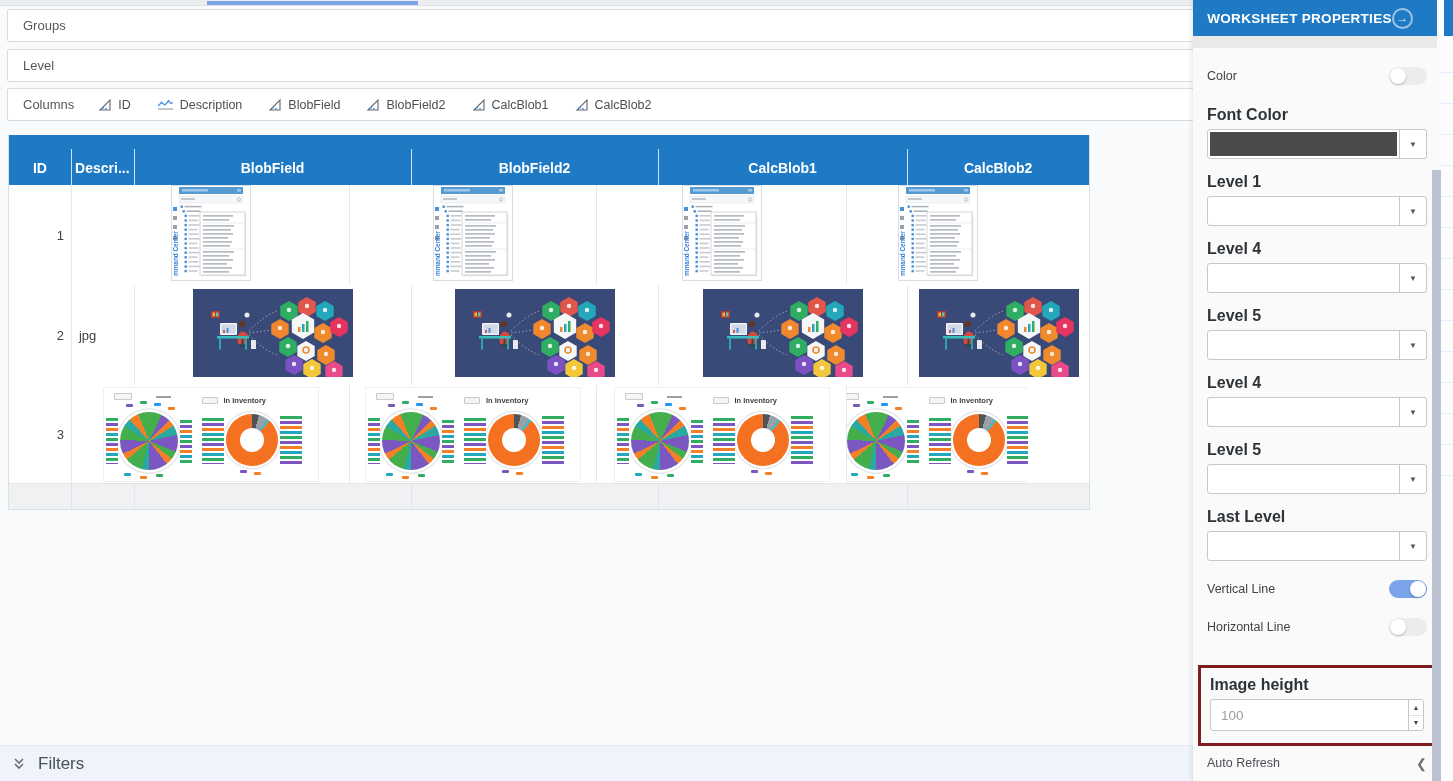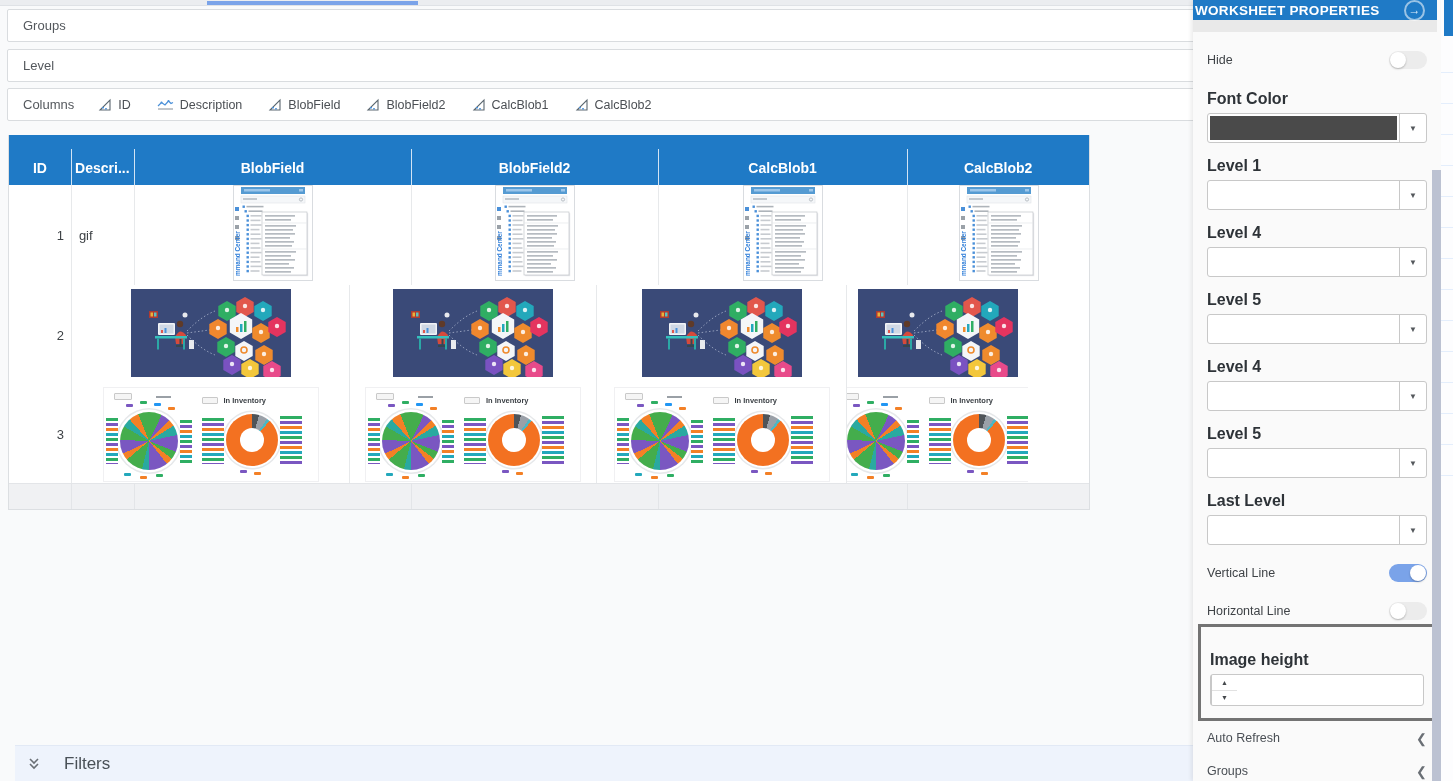--- a/index.html
+++ b/index.html
@@ -62,22 +62,22 @@
   .cs-donut::after { content:""; position:absolute; left:14px; top:14px; width:24px; height:24px;
     border-radius:50%; background:#fff; }
   .cs-lab { position:absolute; width:7px; height:3px; border-radius:1px; }
   .cs-stack { position:absolute; background:repeating-linear-gradient(to bottom,
       #2fae63 0 3px,#fff 3px 5px,#7a57c1 5px 8px,#fff 8px 10px,#f38026 10px 13px,
       #fff 13px 15px,#23a8bb 15px 18px,#fff 18px 20px); }
 
   
   .panel { position:absolute; left:1193px; top:0; width:248px; height:781px; background:#fafafa;
     box-shadow:-2px 0 4px rgba(0,0,0,.08); }
-  .panel-header { width:244px; height:20px; background:#1f7ac6; display:flex; align-items:center;
-    justify-content:space-between; padding:0 12px 0 2px; }
+  .panel-header { width:244px; height:36px; background:#1f7ac6; display:flex; align-items:center;
+    justify-content:center; padding:0 12px 0 2px; }
   .panel-title { color:#fff; font-size:13.5px; font-weight:bold; letter-spacing:.3px; }
   .panel-arrow { width:21px; height:21px; border:2px solid rgba(255,255,255,.55); border-radius:50%;
     display:flex; align-items:center; justify-content:center; color:#dcebfa; font-size:12px; cursor:pointer; }
   .panel-graystrip { width:244px; height:12px; background:#e9e9e9; }
   .panel-body { padding:0 14px; }
   .prow { display:flex; align-items:center; justify-content:space-between; margin-top:18px; height:20px; }
   .prow-label { font-size:12.5px; color:#3f4347; }
   .toggle { width:38px; height:18px; border-radius:9px; background:#ececec; position:relative; cursor:pointer; }
   .toggle .knob { position:absolute; top:1px; left:1px; width:16px; height:16px; border-radius:50%;
     background:#fff; box-shadow:0 1px 2px rgba(0,0,0,.25); }
@@ -86,43 +86,43 @@
   .pfield { margin-top:14px; }
   .pfield.first { margin-top:20px; }
   .pfield-label { display:block; font-size:16px; font-weight:bold; color:#2e3338; margin-bottom:5px; }
   .combo { height:30px; background:#fff; border:1px solid #c8c8c8; border-radius:3px;
     display:flex; cursor:pointer; }
   .combo-val { flex:1; }
   .combo-swatch { flex:1; padding:2px; }
   .combo-swatch .fill { width:100%; height:100%; background:#4a4a4a; }
   .combo-arrow { width:27px; border-left:1px solid #c8c8c8; display:flex; align-items:center;
     justify-content:center; color:#54585c; font-size:8px; }
-  .redbox { margin:3px -9px 0; border:3px solid #737373; padding:24px 9px 12px; }
+  .redbox { margin:28px -9px 0; border:3px solid #7f1d1d; padding:8px 9px 12px; }
   .numwrap { display:flex; height:32px; background:#fff; border:1px solid #c8c8c8; border-radius:3px; }
   .numwrap input { flex:1; border:none; outline:none; padding:0 10px; font-size:13.5px;
     color:#9ba0a6; font-family:"Liberation Sans",sans-serif; background:transparent; }
   .spinner { width:26px; border-left:1px solid #c8c8c8; display:flex; flex-direction:column; }
   .spinner span { flex:1; display:flex; align-items:center; justify-content:center;
     font-size:7px; color:#44484c; cursor:pointer; }
   .psection { display:flex; align-items:center; justify-content:space-between; height:32px;
     margin-top:1px; cursor:pointer; }
   .psection:first-of-type { margin-top:14px; }
   .psection-label { font-size:12.5px; color:#4a4f55; }
   .psection-chev { color:#6a6f75; font-size:13px; }
 
   
   .vscroll-thumb { position:absolute; left:1432px; top:170px; width:9px; height:611px; background:#bcc2d2; }
   .rightstrip { position:absolute; left:1441px; top:0; width:12px; height:781px; background:#fdfdfe; }
   .rightstrip .lines { position:absolute; left:0; top:42px; width:12px; height:460px;
     background:repeating-linear-gradient(to bottom, transparent 0 30px, #e4eefc 30px 31px); }
   .rightstrip .bluebit { position:absolute; left:3px; top:0; width:9px; height:36px; background:#1f7ac6; }
 
   
-  .filters { position:absolute; left:15px; top:745px; width:1193px; height:36px; background:#eef3fc;
-    border-top:1px solid #e2e9f5; display:flex; align-items:center; padding-left:12px; gap:23px; }
+  .filters { position:absolute; left:0; top:745px; width:1193px; height:36px; background:#eef3fc;
+    border-top:1px solid #e2e9f5; display:flex; align-items:center; padding-left:12px; gap:12px; }
   .filters-label { font-size:17px; color:#495057; }
 </style>
 </head>
 <body>
 
 <div class="topstrip">
   <div class="tab-underline"></div>
 </div>
 
 <div class="bar bar-groups">
@@ -191,21 +191,20 @@
     <div class="th c0">ID</div>
     <div class="th c1">Descri...</div>
     <div class="th c2">BlobField</div>
     <div class="th c3">BlobField2</div>
     <div class="th c4">CalcBlob1</div>
     <div class="th c5">CalcBlob2</div>
   </div>
 
   <div class="tr">
     <div class="td idcell c0">1</div>
-    <div class="td desccell c1">gif</div>
     <div class="td c2">
         <div>
     <svg width="80" height="96" viewBox="0 0 80 96">
       <rect x="0.5" y="0.5" width="79" height="95" fill="#ffffff" stroke="#d9dce0"></rect>
       <rect x="8" y="2" width="64" height="7" fill="#559bd2"></rect>
       <rect x="11" y="4" width="26" height="2.5" fill="#9cc6ea"></rect>
       <rect x="66" y="4" width="4" height="2.5" fill="#9cc6ea"></rect>
       <rect x="8" y="11" width="64" height="7" fill="#f5f7f9" stroke="#dfe3e7" stroke-width="0.6"></rect>
       <rect x="10" y="13" width="14" height="2" fill="#c3c9cf"></rect>
       <circle cx="68" cy="14.5" r="1.6" fill="none" stroke="#aab1b8" stroke-width="0.8"></circle>
@@ -476,20 +475,21 @@
       <line x1="29" y1="38" x2="74" y2="38" stroke="#e4e6e9" stroke-width="0.7"></line>
       <line x1="29" y1="64" x2="74" y2="64" stroke="#e4e6e9" stroke-width="0.7"></line>
       <text transform="translate(7,91) rotate(-90)" font-size="6.4" font-weight="bold" fill="#2f7ed8" font-family="Liberation Sans, sans-serif">mmand Center</text>
     </svg>
   </div>
       </div>
   </div>
 
   <div class="tr">
     <div class="td idcell c0">2</div>
+    <div class="td desccell c1">jpg</div>
     <div class="td c2">
         <div>
     <svg width="160" height="88" viewBox="0 0 160 88">
       <rect width="160" height="88" fill="#3a4a78"></rect>
       <rect x="18" y="22" width="9" height="7" fill="#b03a30"></rect>
       <rect x="19.5" y="23.5" width="2.5" height="4" fill="#e8b23a"></rect>
       <rect x="23" y="23.5" width="2.5" height="4" fill="#5bc2c0"></rect>
       <circle cx="54" cy="26" r="2.5" fill="#e8eaee"></circle>
       <rect x="27" y="34" width="17" height="12" rx="1" fill="#f2f4f7"></rect>
       <rect x="28.5" y="35.5" width="14" height="9" fill="#cfd8e4"></rect>
@@ -849,21 +849,21 @@
 
 <div class="panel">
   <div class="panel-header">
     <span class="panel-title">WORKSHEET PROPERTIES</span>
     <span class="panel-arrow">→</span>
   </div>
   <div class="panel-graystrip"></div>
 
   <div class="panel-body">
     <div class="prow">
-      <span class="prow-label">Hide</span>
+      <span class="prow-label">Color</span>
       <span class="toggle">
           <span class="knob"></span>
         </span>
     </div>
 
     <div class="pfield first">
       <span class="pfield-label">Font Color</span>
       <div class="combo">
         <div class="combo-swatch">
             <div class="fill"></div>
@@ -924,20 +924,21 @@
     <div class="prow">
       <span class="prow-label">Horizontal Line</span>
       <span class="toggle">
           <span class="knob"></span>
         </span>
     </div>
 
     <div class="redbox">
       <span class="pfield-label">Image height</span>
       <div class="numwrap">
+        <input type="text" value="100" style="">
         <div class="spinner">
           <span>▲</span>
           <span style="border-top:1px solid #e2e2e2;">▼</span>
         </div>
       </div>
     </div>
 
     <div class="psection">
       <span class="psection-label">Auto Refresh</span>
       <span class="psection-chev">❮</span>

